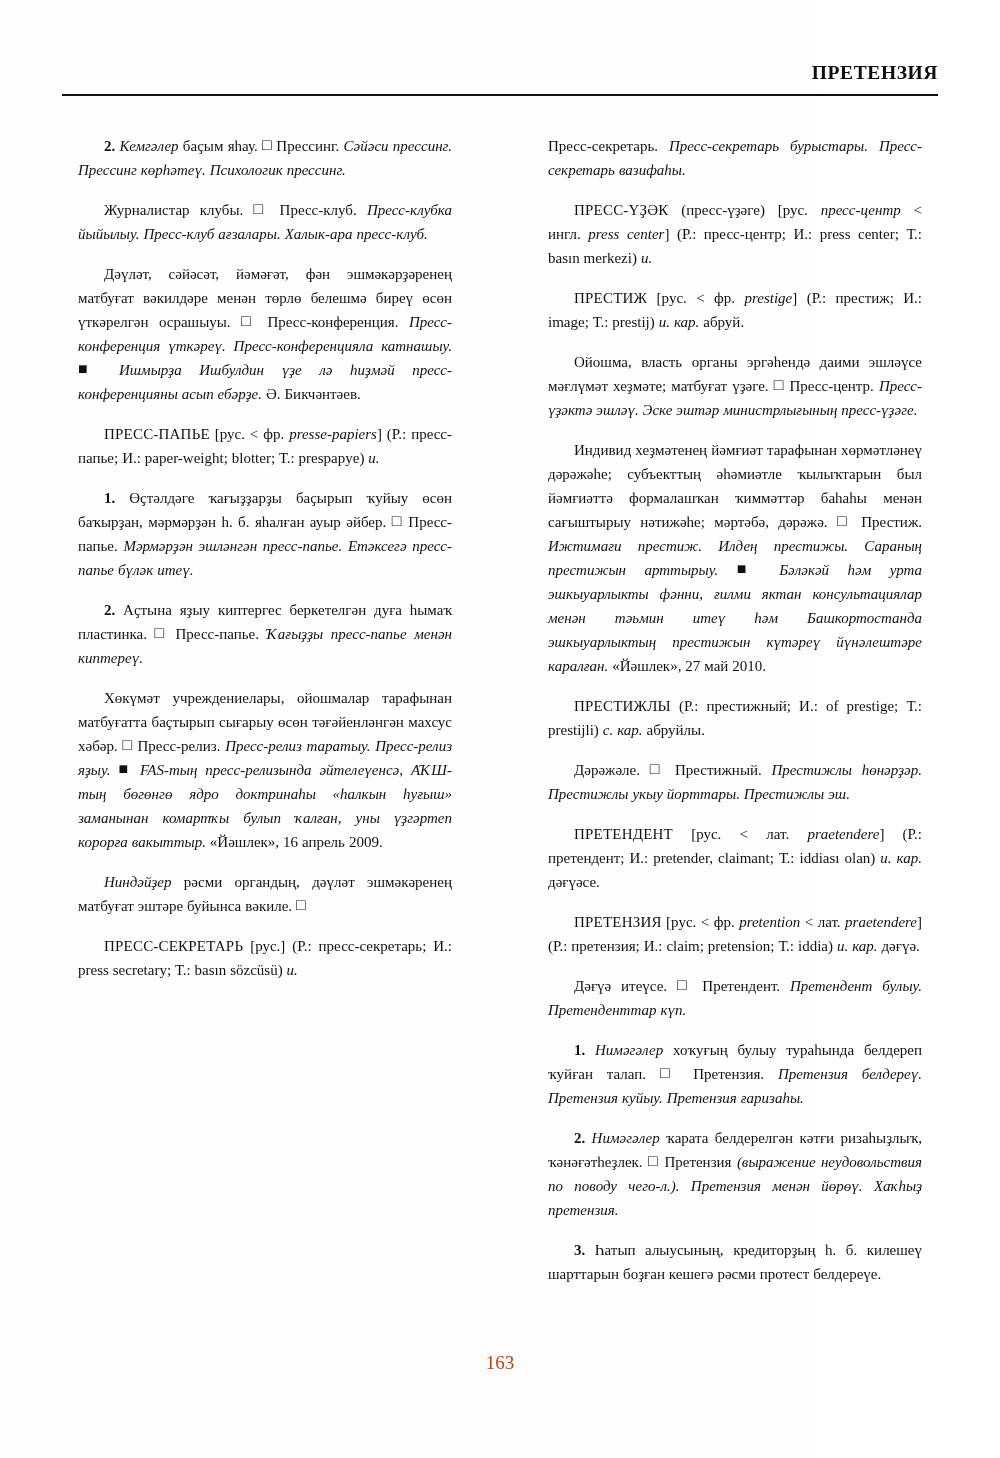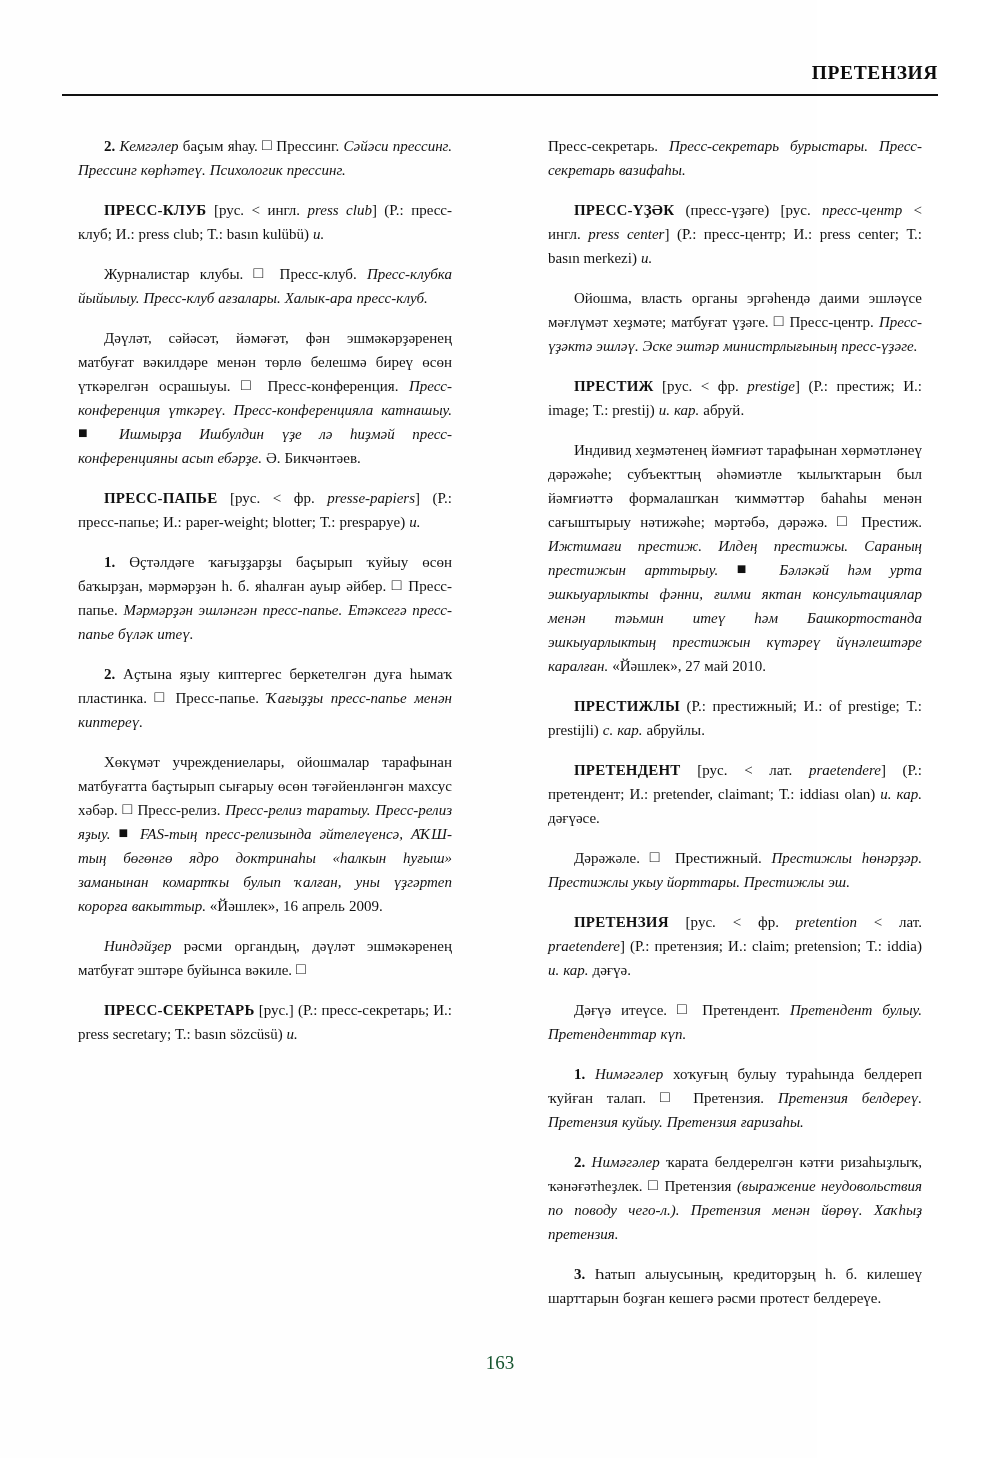--- a/index.html
+++ b/index.html
@@ -69,21 +69,21 @@
     text-align: justify;
     text-indent: 26px;
     -webkit-hyphens: none;
     hyphens: none;
     word-spacing: 0.2px;
   }
   p.cont {
     text-indent: 0;
   }
   .hw {
-    font-weight: bold;
+    font-weight: normal;
     letter-spacing: 0.2px;
   }
   .it { font-style: italic; }
   .bd { font-weight: normal; }
   .sq::before { content: "\25A1"; }
   .fsq::before { content: "\25A0"; }
   .sq, .fsq {
     font-style: normal;
     font-weight: normal;
     font-size: 16px;
@@ -93,67 +93,66 @@
   .num { font-weight: bold; }
 
   
   .folio {
     position: absolute;
     left: 0;
     top: 1352px;
     width: 1000px;
     text-align: center;
     font-size: 19px;
-    color: #14532d;
+    color: #c2410c;
   }
 </style>
 </head>
 <body>
 
 <div class="page">
 
   <div class="runhead">ПРЕТЕНЗИЯ</div>
   <div class="rule"></div>
 
   <div class="columns">
 
     <div class="col col-left">
 
       <p class="e"><span class="num">2.</span> <span class="it">Кемгәлер</span><span> баҫым яһау. </span><span class="sq"></span><span> Прессинг. </span><span class="it">Сәйәси прессинг. Прессинг көрһәтеү. Психологик прессинг.</span></p>
 
-      <p class="e"><span class="hw">ПРЕСС-КЛУБ</span><span> [рус. &lt; ингл. </span><span class="it">press club</span><span>] (Р.: пресс-клуб; И.: press club; Т.: basın kulübü) </span><span class="it">и.</span></p>
       <p class="e"><span>Журналистар клубы. </span><span class="sq"></span><span> Пресс-клуб. </span><span class="it">Пресс-клубка йыйылыу. Пресс-клуб ағзалары. Халык-ара пресс-клуб.</span></p>
 
       <p class="e"><span>Дәүләт, сәйәсәт, йәмәғәт, фән эшмәкәрҙәренең матбуғат вәкилдәре менән төрлө белешмә биреү өсөн үткәрелгән осрашыуы. </span><span class="sq"></span><span> Пресс-конференция. </span><span class="it">Пресс-конференция үткәреү. Пресс-конференцияла катнашыу. </span><span class="fsq"></span> <span class="it">Ишмырҙа Ишбулдин үҙе лә һиҙмәй пресс-конференцияны асып ебәрҙе.</span><span> Ә. Бикчәнтәев.</span></p>
 
       <p class="e"><span class="hw">ПРЕСС-ПАПЬЕ</span><span> [рус. &lt; фр. </span><span class="it">presse-papiers</span><span>] (Р.: пресс-папье; И.: paper-weight; blotter; Т.: prespapye) </span><span class="it">и.</span></p>
       <p class="e"><span class="num">1.</span><span> Өҫтәлдәге ҡағыҙҙарҙы баҫырып ҡуйыу өсөн баҡырҙан, мәрмәрҙән һ. б. яһалған ауыр әйбер. </span><span class="sq"></span><span> Пресс-папье. </span><span class="it">Мәрмәрҙән эшләнгән пресс-папье. Етәксегә пресс-папье бүләк итеү.</span></p>
       <p class="e"><span class="num">2.</span><span> Аҫтына яҙыу киптергес беркетелгән дуға һымаҡ пластинка. </span><span class="sq"></span><span> Пресс-папье. </span><span class="it">Ҡағыҙҙы пресс-папье менән киптереү.</span></p>
 
       <p class="e"><span>Хөкүмәт учреждениелары, ойошмалар тарафынан матбуғатта баҫтырып сығарыу өсөн тәғәйенләнгән махсус хәбәр. </span><span class="sq"></span><span> Пресс-релиз. </span><span class="it">Пресс-релиз таратыу. Пресс-релиз яҙыу. </span><span class="fsq"></span> <span class="it">FAS-тың пресс-релизында әйтелеүенсә, АҠШ-тың бөгөнгө ядро доктринаһы «һалкын һуғыш» заманынан комартҡы булып ҡалған, уны үҙгәртеп корорға вакыттыр.</span><span> «Йәшлек», 16 апрель 2009.</span></p>
 
       <p class="e"><span class="it">Ниндәйҙер</span><span> рәсми органдың, дәүләт эшмәкәренең матбуғат эштәре буйынса вәкиле. </span><span class="sq"></span></p>
       <p class="e"><span class="hw">ПРЕСС-СЕКРЕТАРЬ</span><span> [рус.] (Р.: пресс-секретарь; И.: press secretary; Т.: basın sözcüsü) </span><span class="it">и.</span></p>
 
     </div>
 
     <div class="col col-right">
 
       <p class="e cont"><span> Пресс-секретарь. </span><span class="it">Пресс-секретарь бурыстары. Пресс-секретарь вазифаһы.</span></p>
 
       <p class="e"><span class="hw">ПРЕСС-ҮҘӘК</span><span class="bd"> (пресс-үҙәге)</span><span> [рус. </span><span class="it">пресс-центр</span><span> &lt; ингл. </span><span class="it">press center</span><span>] (Р.: пресс-центр; И.: press center; Т.: basın merkezi) </span><span class="it">и.</span></p>
+      <p class="e"><span class="hw">ПРЕСТИЖ</span><span> [рус. &lt; фр. </span><span class="it">prestige</span><span>] (Р.: престиж; И.: image; Т.: prestij) </span><span class="it">и. кар.</span><span class="bd"> абруй.</span></p>
+
       <p class="e"><span>Ойошма, власть органы эргәһендә даими эшләүсе мәғлүмәт хеҙмәте; матбуғат үҙәге. </span><span class="sq"></span><span> Пресс-центр. </span><span class="it">Пресс-үҙәктә эшләү. Эске эштәр министрлығының пресс-үҙәге.</span></p>
-
-      <p class="e"><span class="hw">ПРЕСТИЖ</span><span> [рус. &lt; фр. </span><span class="it">prestige</span><span>] (Р.: престиж; И.: image; Т.: prestij) </span><span class="it">и. кар.</span><span class="bd"> абруй.</span></p>
       <p class="e"><span>Индивид хеҙмәтенең йәмғиәт тарафынан хөрмәтләнеү дәрәжәһе; субъекттың әһәмиәтле ҡылыҡтарын был йәмғиәттә формалашҡан ҡиммәттәр баһаһы менән сағыштырыу нәтижәһе; мәртәбә, дәрәжә. </span><span class="sq"></span><span> Престиж. </span><span class="it">Ижтимағи престиж. Илдең престижы. Сараның престижын арттырыу. </span><span class="fsq"></span> <span class="it">Бәләкәй һәм урта эшкыуарлыкты фәнни, ғилми яктан консультациялар менән тәьмин итеү һәм Башкортостанда эшкыуарлыктың престижын күтәреү йүнәлештәре каралған.</span><span> «Йәшлек», 27 май 2010.</span></p>
 
       <p class="e"><span class="hw">ПРЕСТИЖЛЫ</span><span> (Р.: престижный; И.: of prestige; Т.: prestijli) </span><span class="it">с. кар.</span><span class="bd"> абруйлы.</span></p>
+      <p class="e"><span>Дәрәжәле. </span><span class="sq"></span><span> Престижный. </span><span class="it">Престижлы һөнәрҙәр. Престижлы укыу йорттары. Престижлы эш.</span></p>
+
       <p class="e"><span class="hw">ПРЕТЕНДЕНТ</span><span> [рус. &lt; лат. </span><span class="it">praetendere</span><span>] (Р.: претендент; И.: pretender, claimant; Т.: iddiası olan) </span><span class="it">и. кар.</span><span class="bd"> дәғүәсе.</span></p>
-
-      <p class="e"><span>Дәрәжәле. </span><span class="sq"></span><span> Престижный. </span><span class="it">Престижлы һөнәрҙәр. Престижлы укыу йорттары. Престижлы эш.</span></p>
       <p class="e"><span class="hw">ПРЕТЕНЗИЯ</span><span> [рус. &lt; фр. </span><span class="it">pretention</span><span> &lt; лат. </span><span class="it">praetendere</span><span>] (Р.: претензия; И.: claim; pretension; Т.: iddia) </span><span class="it">и. кар.</span><span class="bd"> дәғүә.</span></p>
 
       <p class="e"><span>Дәғүә итеүсе. </span><span class="sq"></span><span> Претендент. </span><span class="it">Претендент булыу. Претенденттар күп.</span></p>
       <p class="e"><span class="num">1.</span><span class="it"> Нимәгәлер</span><span> хоҡуғың булыу тураһында белдереп ҡуйған талап. </span><span class="sq"></span><span> Претензия. </span><span class="it">Претензия белдереү. Претензия куйыу. Претензия ғаризаһы.</span></p>
       <p class="e"><span class="num">2.</span><span class="it"> Нимәгәлер</span><span> ҡарата белдерелгән кәтғи ризаһыҙлыҡ, ҡәнәғәтһеҙлек. </span><span class="sq"></span><span> Претензия </span><span class="it">(выражение неудовольствия по поводу чего-л.). Претензия менән йөрөү. Хаҡһыҙ претензия.</span></p>
       <p class="e"><span class="num">3.</span><span> Һатып алыусының, кредиторҙың һ. б. килешеү шарттарын боҙған кешегә рәсми протест белдереүе. </span></p>
 
     </div>
 
   </div>

